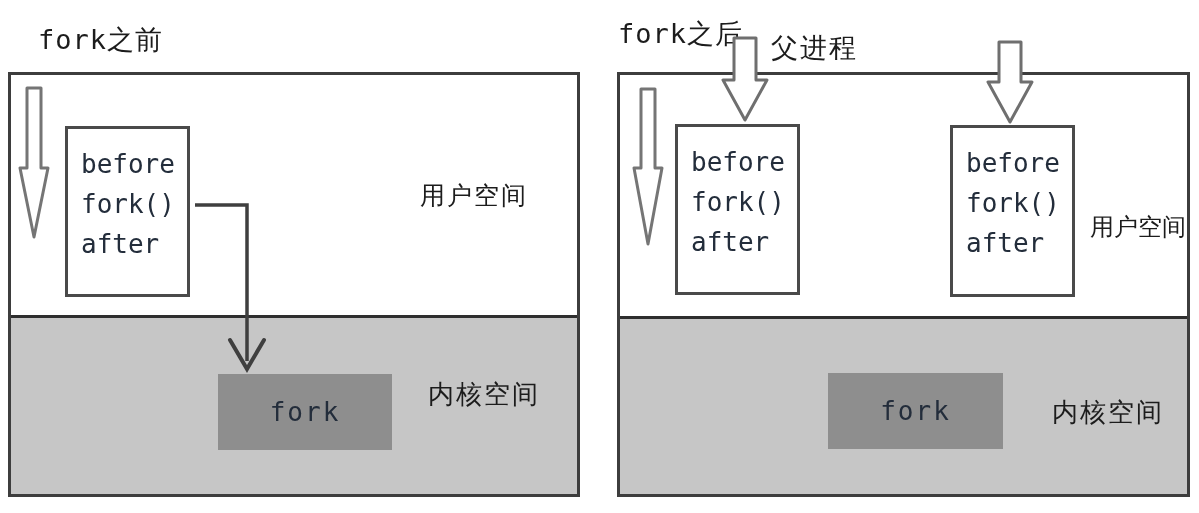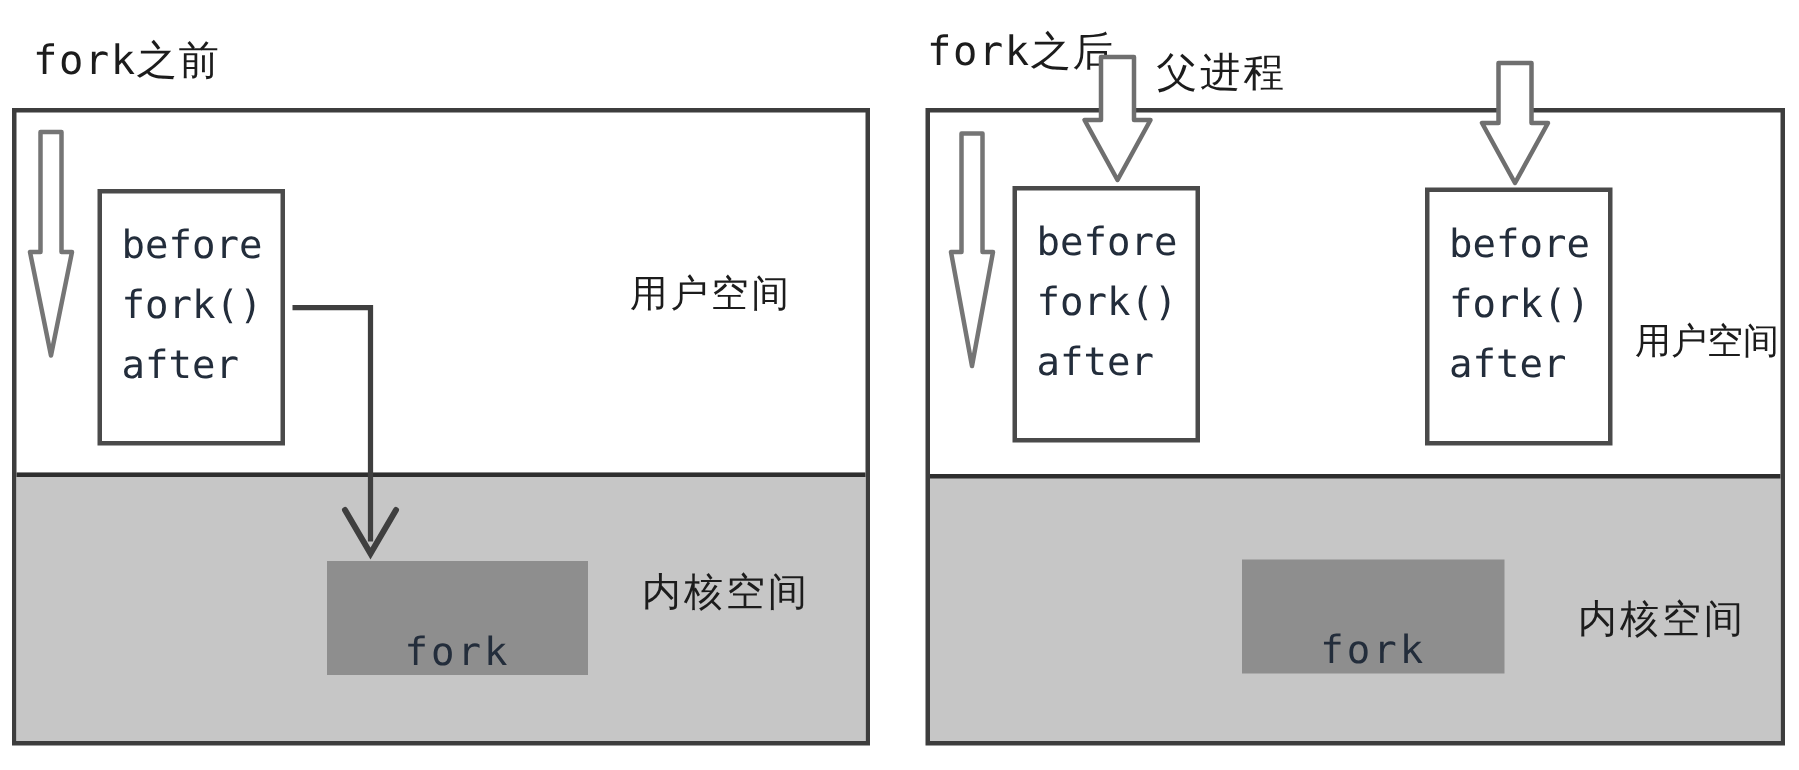--- a/index.html
+++ b/index.html
@@ -28,21 +28,21 @@
     background:var(--kernel-bg);
     border-top:3px solid var(--boundary);
     box-sizing:border-box;
   }
   .kernel-left{left:11px;top:315px;width:566px;height:179px;}
   .kernel-right{left:620px;top:316px;width:567px;height:178px;}
   .diagram-title{
     font-family:"DejaVu Sans Mono","DejaVu Sans",monospace;
     font-size:27px;color:var(--label-text);white-space:nowrap;letter-spacing:1px;
   }
-  .title-left{left:22px;top:22px;}
+  .title-left{left:38px;top:22px;}
   .title-right{left:618px;top:16px;}
   .proc-label{
     font-size:27px;color:var(--label-text);white-space:nowrap;letter-spacing:2px;
   }
   .parent-label{left:771px;top:30px;}
   .child-label{left:1038px;top:31px;margin-top:44px;}
   .space-label{
     color:var(--label-text);white-space:nowrap;letter-spacing:2px;
   }
   .user-left{left:420px;top:179px;font-size:25px;}
@@ -56,21 +56,21 @@
   }
   .code-box .code-line{
     font-family:"DejaVu Sans Mono","Liberation Mono",monospace;
     font-size:26px;line-height:40px;color:var(--code-text);white-space:pre;
   }
   .codebox-left{left:65px;top:126px;}
   .codebox-parent{left:675px;top:124px;}
   .codebox-child{left:950px;top:125px;height:172px;}
   .fork-box{
     background:var(--fork-box-bg);
-    display:flex;align-items:flex-end;justify-content:center;
+    display:flex;align-items:center;justify-content:center;
     font-family:"DejaVu Sans Mono","Liberation Mono",monospace;
     font-size:26px;color:var(--code-text);letter-spacing:2px;
   }
   .forkbox-left{left:218px;top:374px;width:174px;height:76px;}
   .forkbox-right{left:828px;top:373px;width:175px;height:76px;}
   svg{display:block;overflow:visible;}
 </style>
 </head>
 <body>
 

